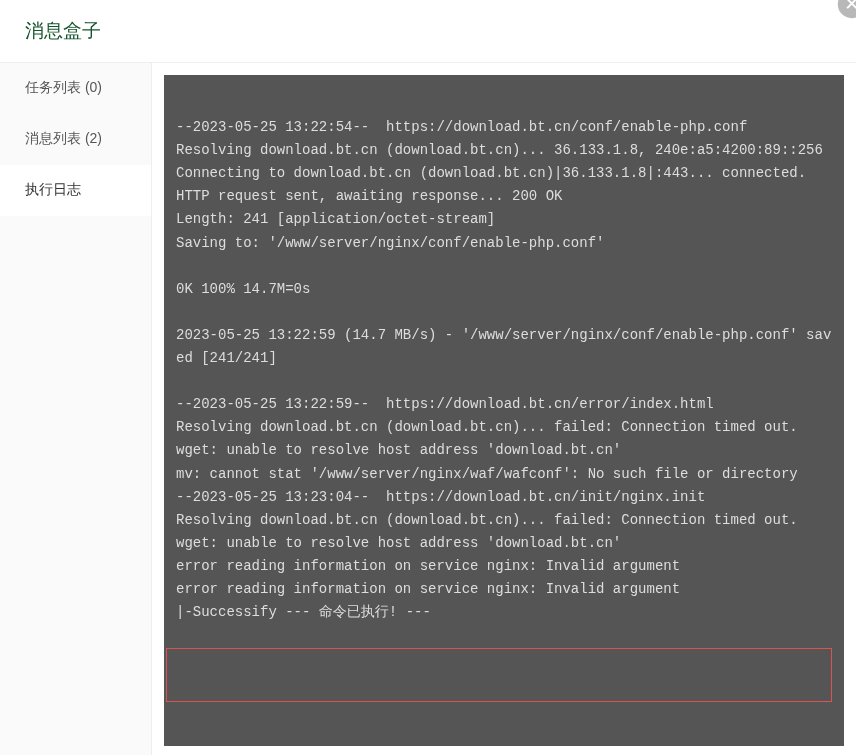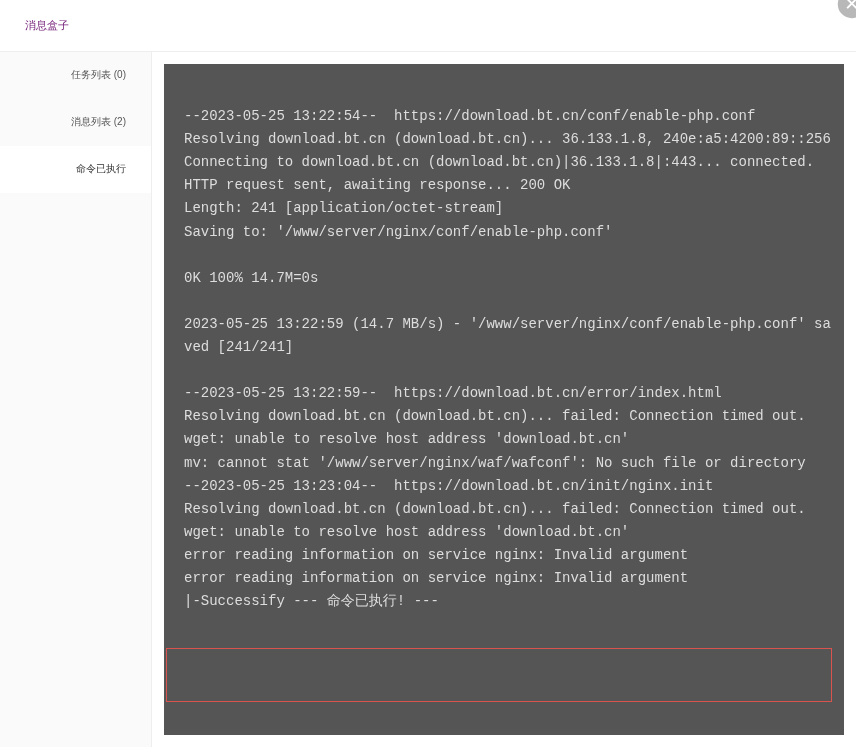--- a/index.html
+++ b/index.html
@@ -22,22 +22,22 @@
       position: relative;
     }
     .modal-header {
       padding: 18px 25px;
       border-bottom: 1px solid #eee;
       display: flex;
       align-items: center;
       justify-content: space-between;
     }
     .modal-title {
-      font-size: 11px;
-      color: #701a75;
+      font-size: 19px;
+      color: #14532d;
       font-weight: normal;
     }
     .close-btn {
       position: absolute;
       top: 0px;
       right: 0px;
       width: 28px;
       height: 28px;
       border-radius: 50%;
       background: #b8b8b8;
@@ -54,43 +54,42 @@
       height: calc(100% - 60px);
     }
     .sidebar {
       width: 152px;
       background: #fafafa;
       border-right: 1px solid #eee;
       flex-shrink: 0;
     }
     .sidebar-item {
       padding: 16px 25px;
-      font-size: 10px;
+      font-size: 14px;
       color: #555;
       cursor: pointer;
       border-bottom: 1px solid transparent;
-      text-align: right;
     }
     .sidebar-item.active {
       background: #fff;
       color: #333;
     }
     .content {
       flex: 1;
       padding: 12px 12px 12px 12px;
       overflow: hidden;
       position: relative;
     }
     .terminal {
       background: #555;
       color: #ddd;
       font-family: "Consolas", "Courier New", monospace;
       font-size: 14px;
       line-height: 1.65;
-      padding: 18px 12px 12px 20px;
+      padding: 18px 12px 12px 12px;
       height: 100%;
       overflow-y: auto;
       white-space: pre-wrap;
       word-break: break-all;
       position: relative;
     }
     .terminal::-webkit-scrollbar {
       width: 14px;
     }
     .terminal::-webkit-scrollbar-track {
@@ -128,21 +127,21 @@
   </div>
   <div class="modal-body">
     <div class="sidebar">
       <div class="sidebar-item">
         <span>任务列表 (0)</span>
       </div>
       <div class="sidebar-item">
         <span>消息列表 (2)</span>
       </div>
       <div class="sidebar-item active">
-        <span>命令已执行</span>
+        <span>执行日志</span>
       </div>
     </div>
     <div class="content">
       <div class="terminal" id="terminal">
 --2023-05-25 13:22:54--  https://download.bt.cn/conf/enable-php.conf
 Resolving download.bt.cn (download.bt.cn)... 36.133.1.8, 240e:a5:4200:89::256
 Connecting to download.bt.cn (download.bt.cn)|36.133.1.8|:443... connected.
 HTTP request sent, awaiting response... 200 OK
 Length: 241 [application/octet-stream]
 Saving to: '/www/server/nginx/conf/enable-php.conf'

